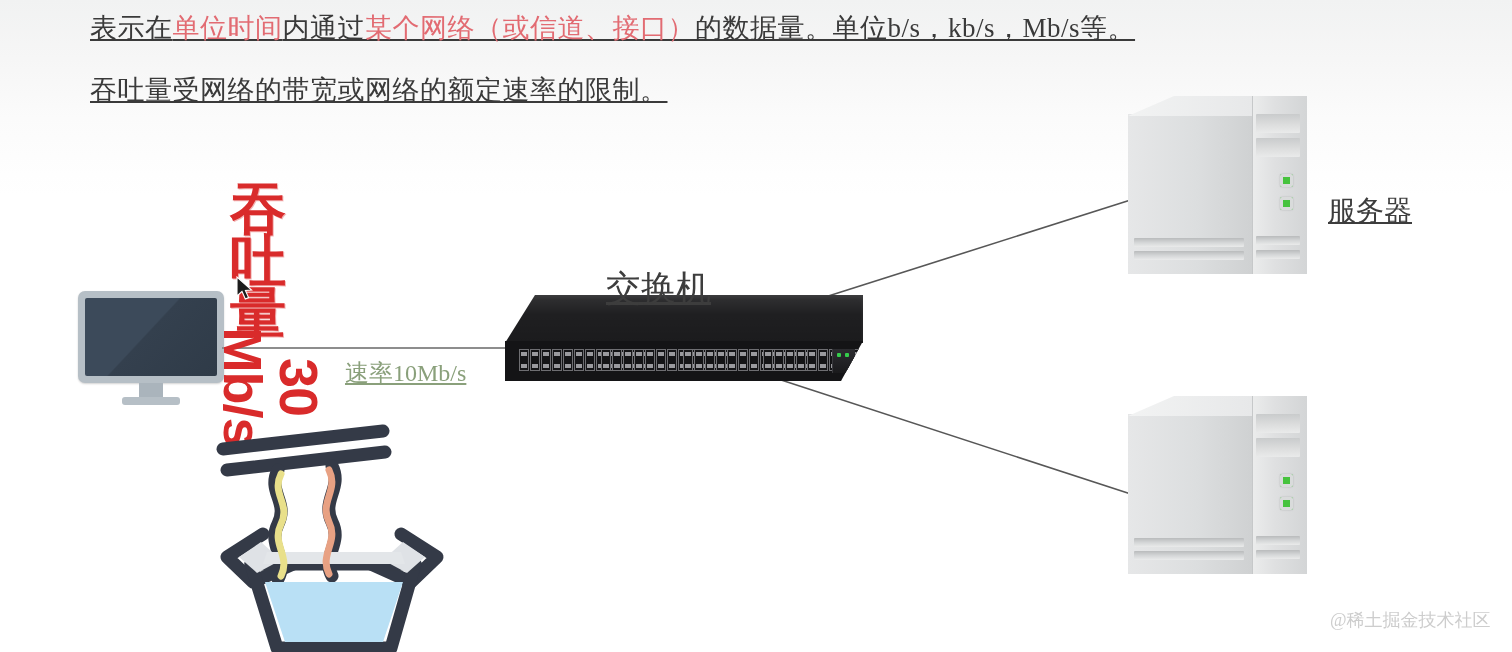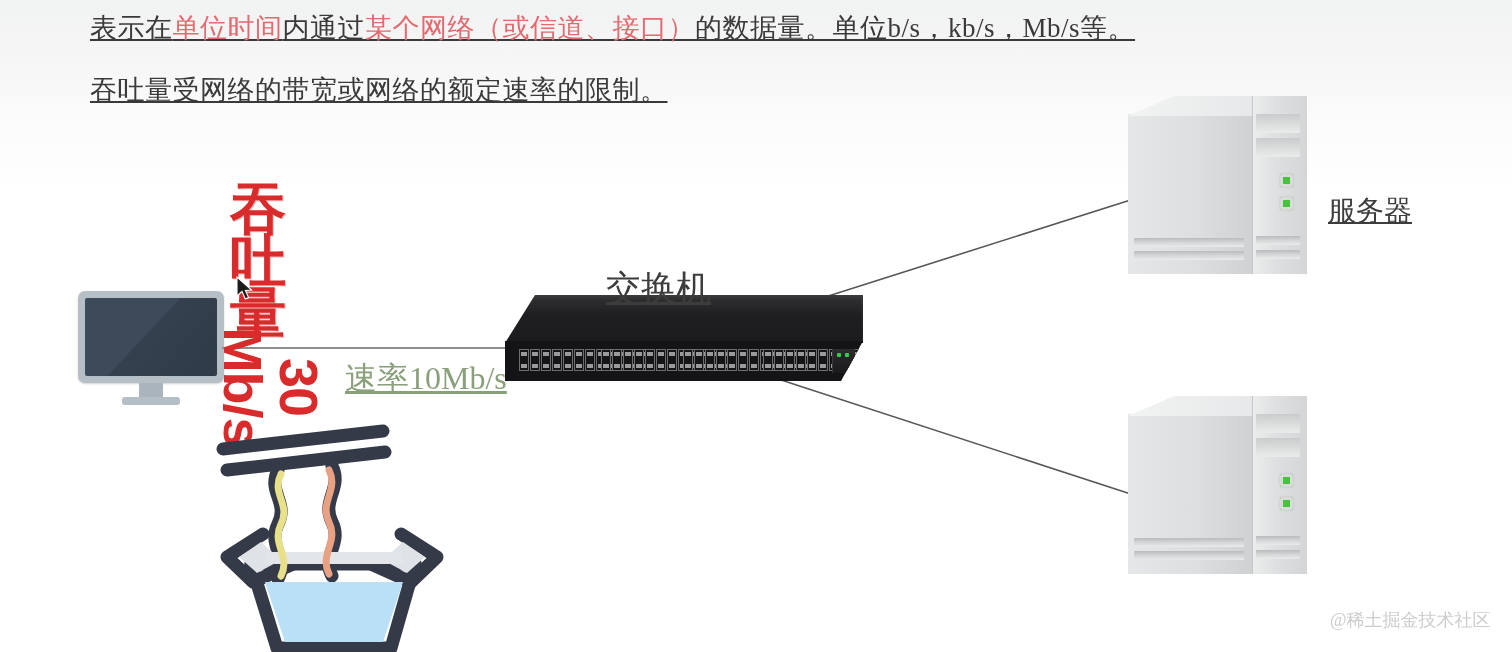--- a/index.html
+++ b/index.html
@@ -255,21 +255,21 @@
     font-size: 27px;
     color: #4d7ec0;
   }
   #lbl-rate1 {
     left: 345px; top: 300px;
     font-size: 27px;
     color: #8aa07b;
   }
   #lbl-rate2 {
     left: 345px; top: 357px;
-    font-size: 32px;
+    font-size: 24px;
     color: #8aa07b;
   }
 
   
   #throughput {
     position: absolute;
     left: 230px;
     top: 183px;
     width: 70px;
     height: 320px;

